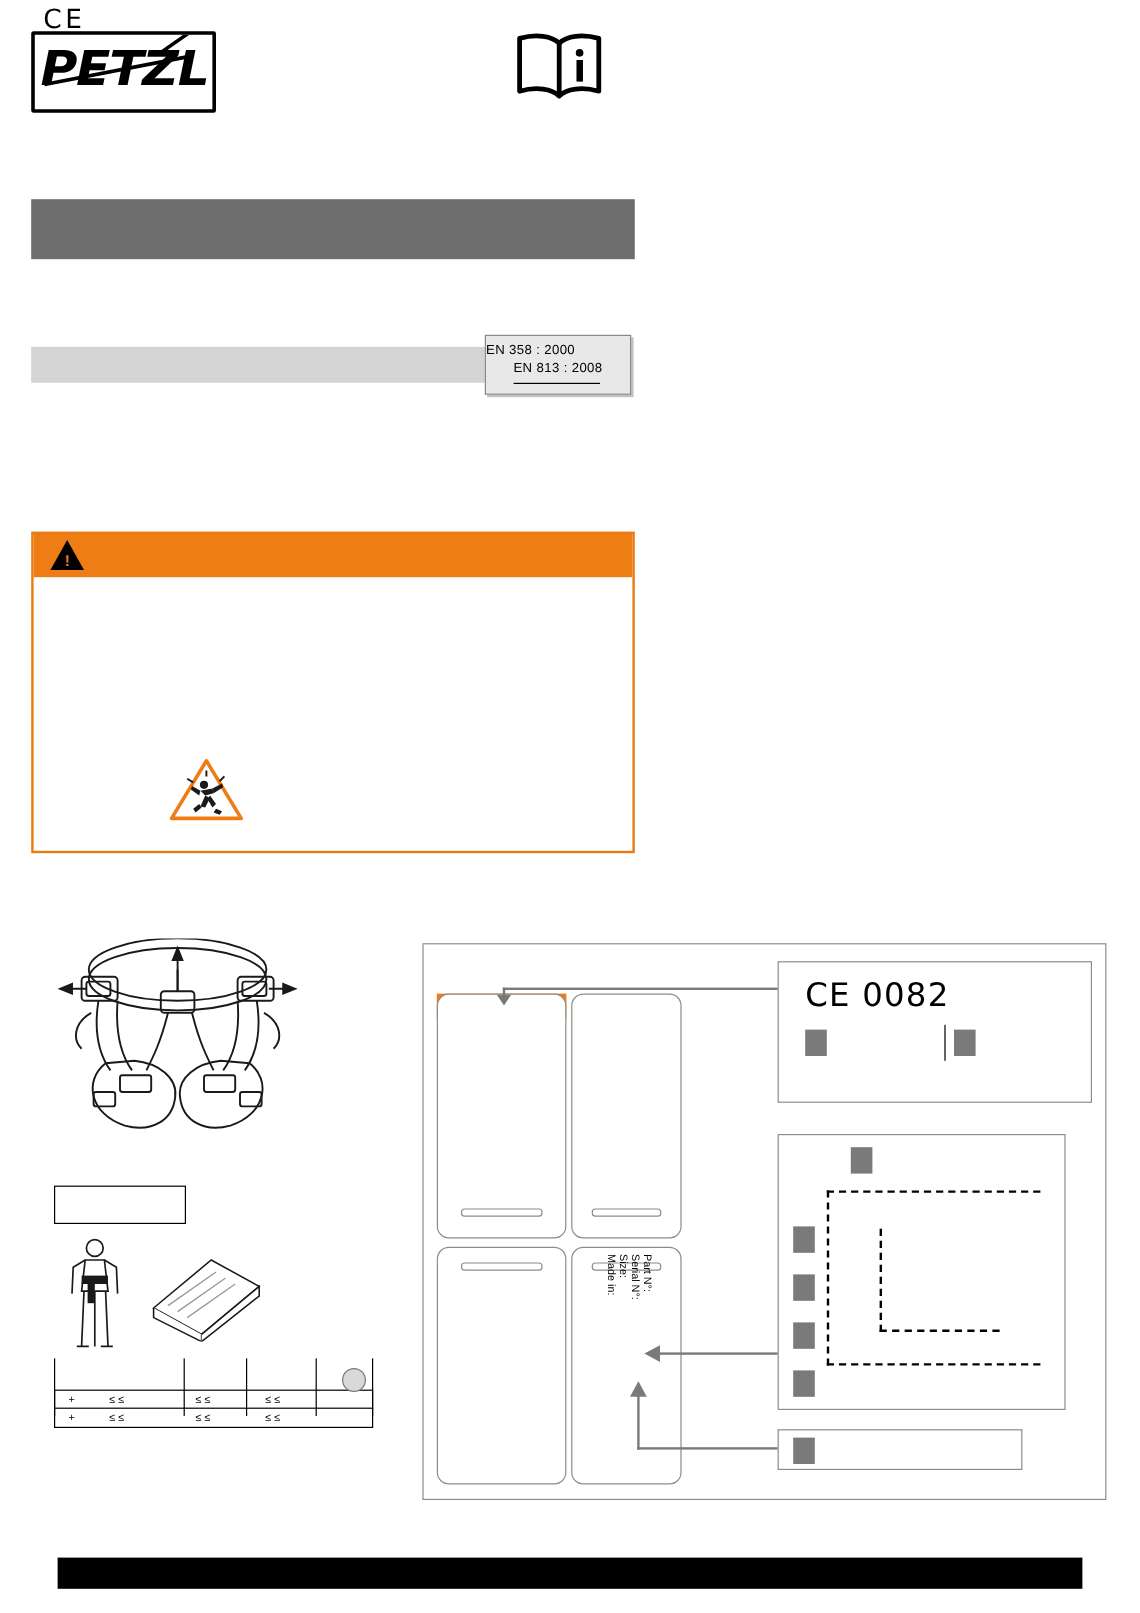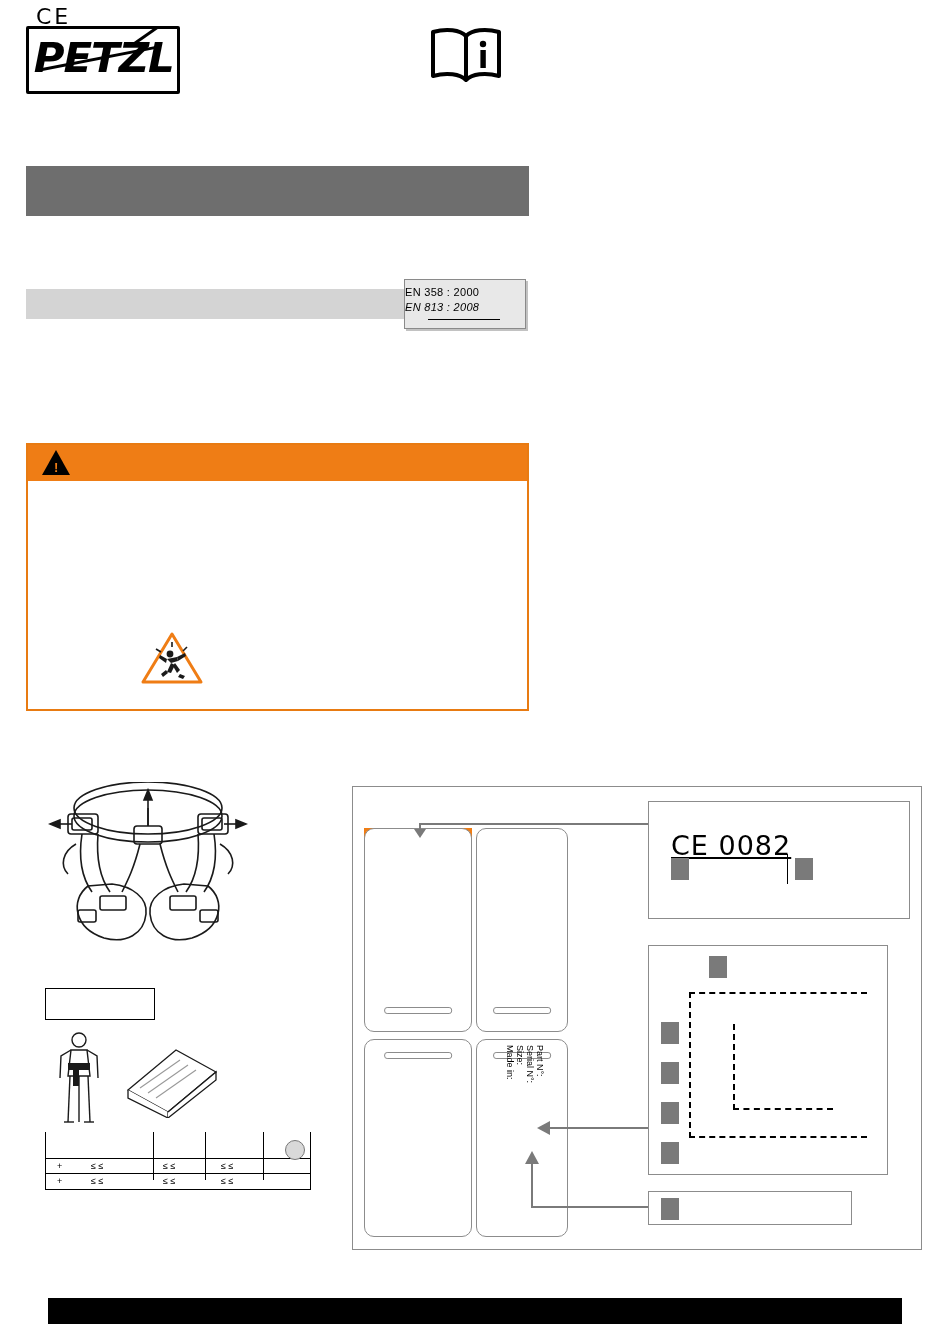--- a/index.html
+++ b/index.html
@@ -112,24 +112,24 @@
     box-shadow: 2px 2px 0 rgba(120,120,120,0.45);
   }
   .norm-box .line {
     text-align: left;
     font-size: 11px;
     line-height: 15px;
     padding-top: 5px;
     letter-spacing: 0.3px;
   }
   .norm-box .line2 {
+    text-align: center;
     font-size: 11px;
     line-height: 15px;
     letter-spacing: 0.3px;
-    font-style: italic;
   }
   .norm-underline {
     position: absolute;
     left: 428px;
     top: 319px;
     width: 72px;
     height: 1px;
     background: #000;
   }
 
@@ -543,21 +543,21 @@
   <div class="label-card" style="left:123px;top:252px;width:92px;height:198px;">
     <div class="slot" style="top:12px;"></div>
   </div>
 
   <div class="vert-text" style="left:192px;top:258px;">Part N°:</div>
   <div class="vert-text" style="left:182px;top:258px;">Serial N°:</div>
   <div class="vert-text" style="left:172px;top:258px;">Size:</div>
   <div class="vert-text" style="left:162px;top:258px;">Made in:</div>
 
   <div class="callout-box" style="left:295px;top:14px;width:262px;height:118px;">
-    <div class="ce0082" style="left:22px;top:28px;text-decoration:underline;">CE 0082</div>
+    <div class="ce0082" style="left:22px;top:12px;">CE 0082</div>
     <div class="grey-chip" style="left:22px;top:56px;width:18px;height:22px;"></div>
     <div class="grey-chip" style="left:146px;top:56px;width:18px;height:22px;"></div>
     <div style="position:absolute;left:138px;top:52px;width:1px;height:30px;background:#000;"></div>
   </div>
 
   <div class="arrow-line" style="left:66px;top:36px;width:229px;height:2px;"></div>
   <div class="arrow-line" style="left:66px;top:36px;width:2px;height:8px;"></div>
   <div class="arrow-head" style="left:61px;top:42px;border-left:6px solid transparent;border-right:6px solid transparent;border-top:9px solid #7a7a7a;"></div>
 
   <div class="callout-box" style="left:295px;top:158px;width:240px;height:230px;">

